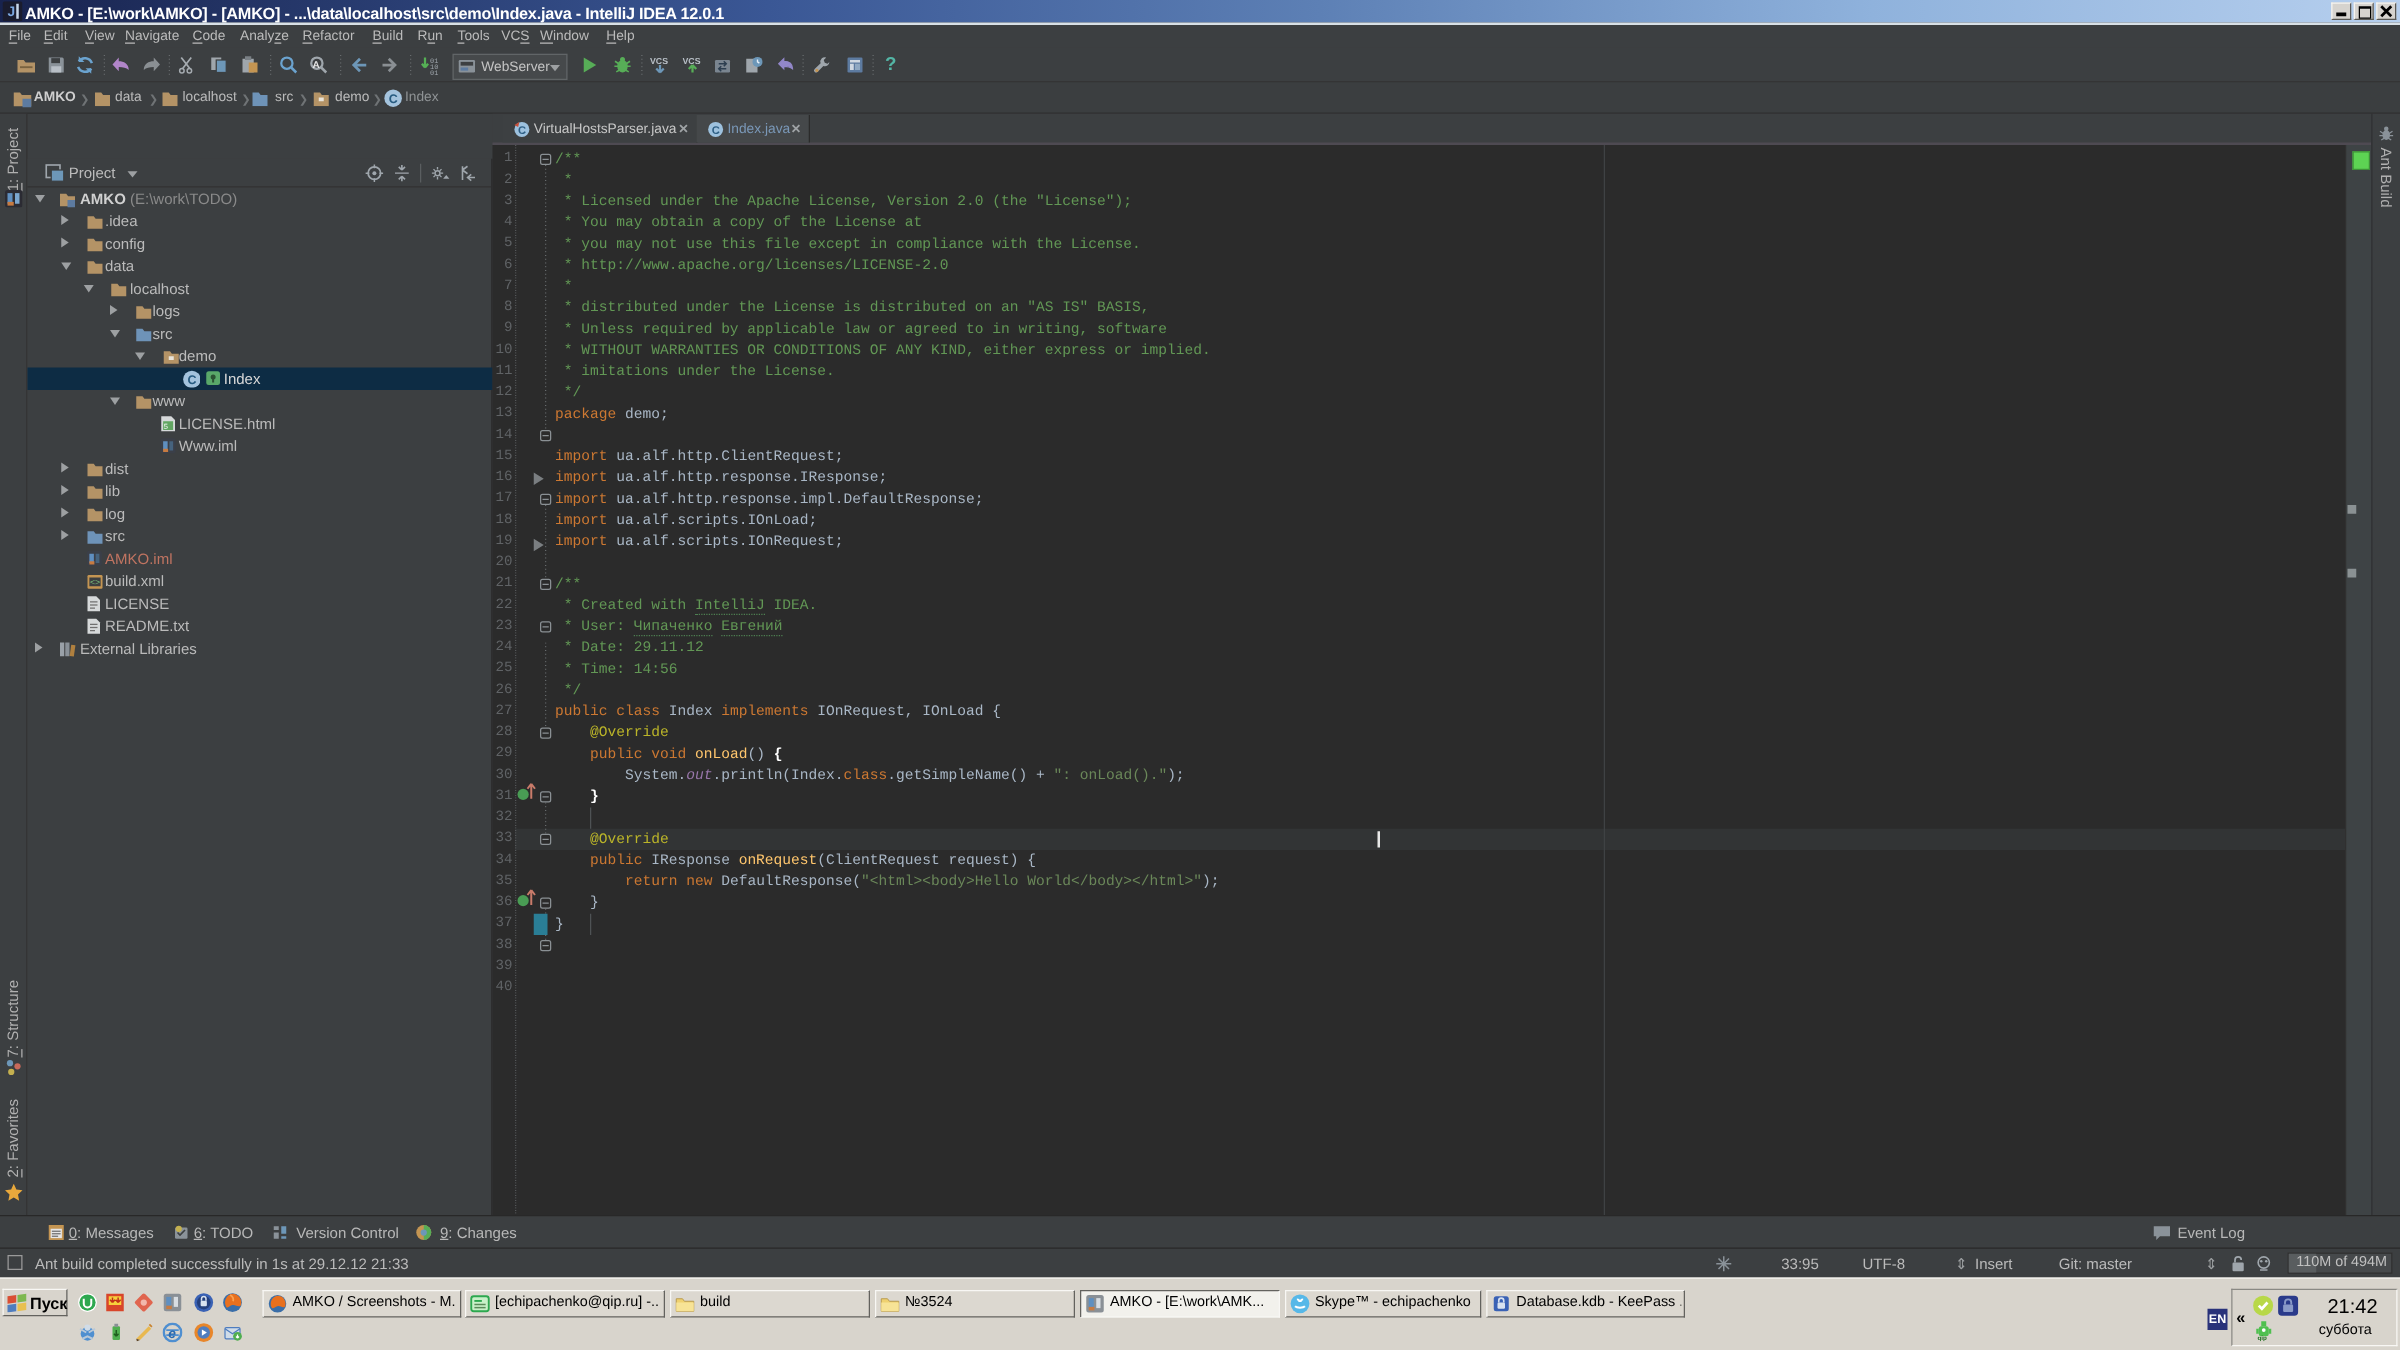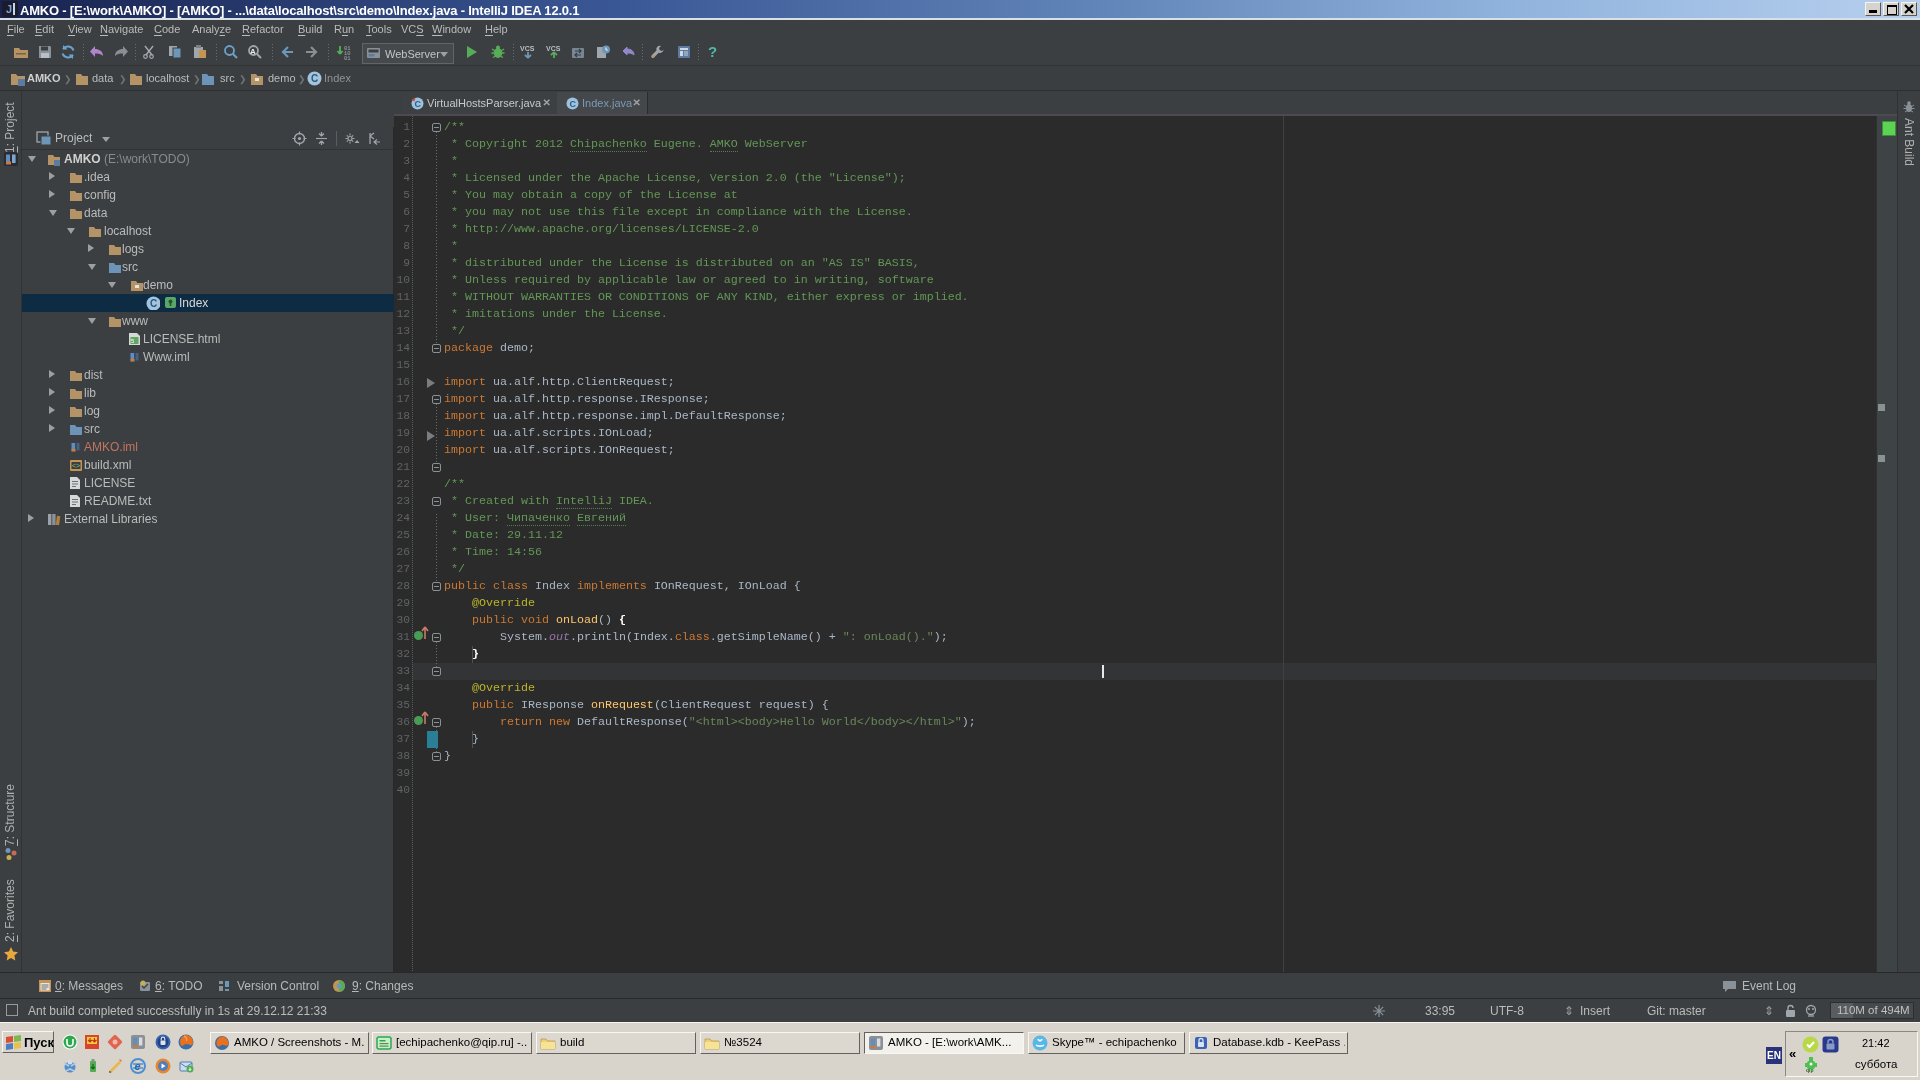--- a/index.html
+++ b/index.html
@@ -471,21 +471,20 @@
 36
 37
 38
 39
 40
 </div>
  <div id="gutline"></div>
  <div class="marginline"></div>
  <div id="code">
       <div class="c">/**</div>
-<div class="c"> * Copyright 2012 <span class="ty">Chipachenko</span> Eugene. <span class="ty">AMKO</span> WebServer</div>
 <div class="c"> *</div>
 <div class="c"> * Licensed under the Apache License, Version 2.0 (the "License");</div>
 <div class="c"> * You may obtain a copy of the License at</div>
 <div class="c"> * you may not use this file except in compliance with the License.</div>
 <div class="c"> * http://www.apache.org/licenses/LICENSE-2.0</div>
 <div class="c"> *</div>
 <div class="c"> * distributed under the License is distributed on an "AS IS" BASIS,</div>
 <div class="c"> * Unless required by applicable law or agreed to in writing, software</div>
 <div class="c"> * WITHOUT WARRANTIES OR CONDITIONS OF ANY KIND, either express or implied.</div>
 <div class="c"> * imitations under the License.</div>
@@ -770,16 +769,16 @@
         <path d="M6 7.5V6a2.5 2.5 0 0 1 5 0v1.5" stroke="#8a9ac8" stroke-width="1.5" fill="none"></path>
       </svg>
   <svg class="abs" style="left:17px;top:23px" width="16" height="18">
         <rect x="4" y="6" width="8" height="8" rx="2" fill="#4fc04f"></rect>
         <rect x="6" y="2" width="4" height="4" fill="#4fc04f"></rect>
         <circle cx="8" cy="9" r="1.5" fill="#fff"></circle>
         <rect x="2" y="8" width="2" height="4" fill="#4fc04f"></rect>
         <rect x="12" y="8" width="2" height="4" fill="#4fc04f"></rect>
         <text x="3" y="17" font-size="5" fill="#1e6e1e" font-weight="bold">qip</text>
       </svg>
-  <span class="abs" style="left:76px;top:5px;font-size:11px;color:#000;">21:42</span>
+  <span class="abs" style="left:76px;top:5px;font-size:16px;color:#000;">21:42</span>
   <span class="abs" style="left:69px;top:26px;font-size:11.5px;color:#000;">суббота</span>
  </div>
 </div>
 
 </body></html>

